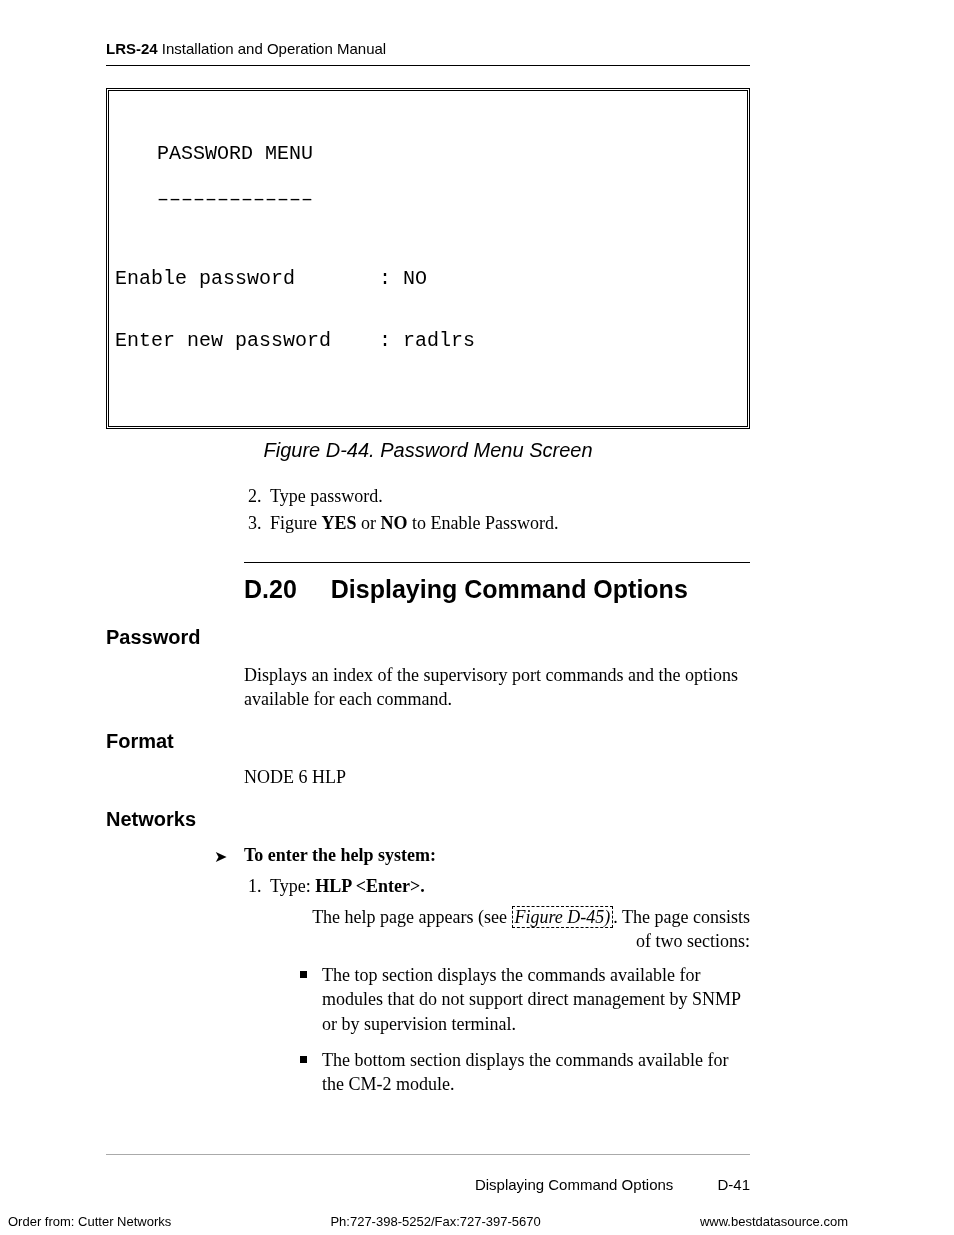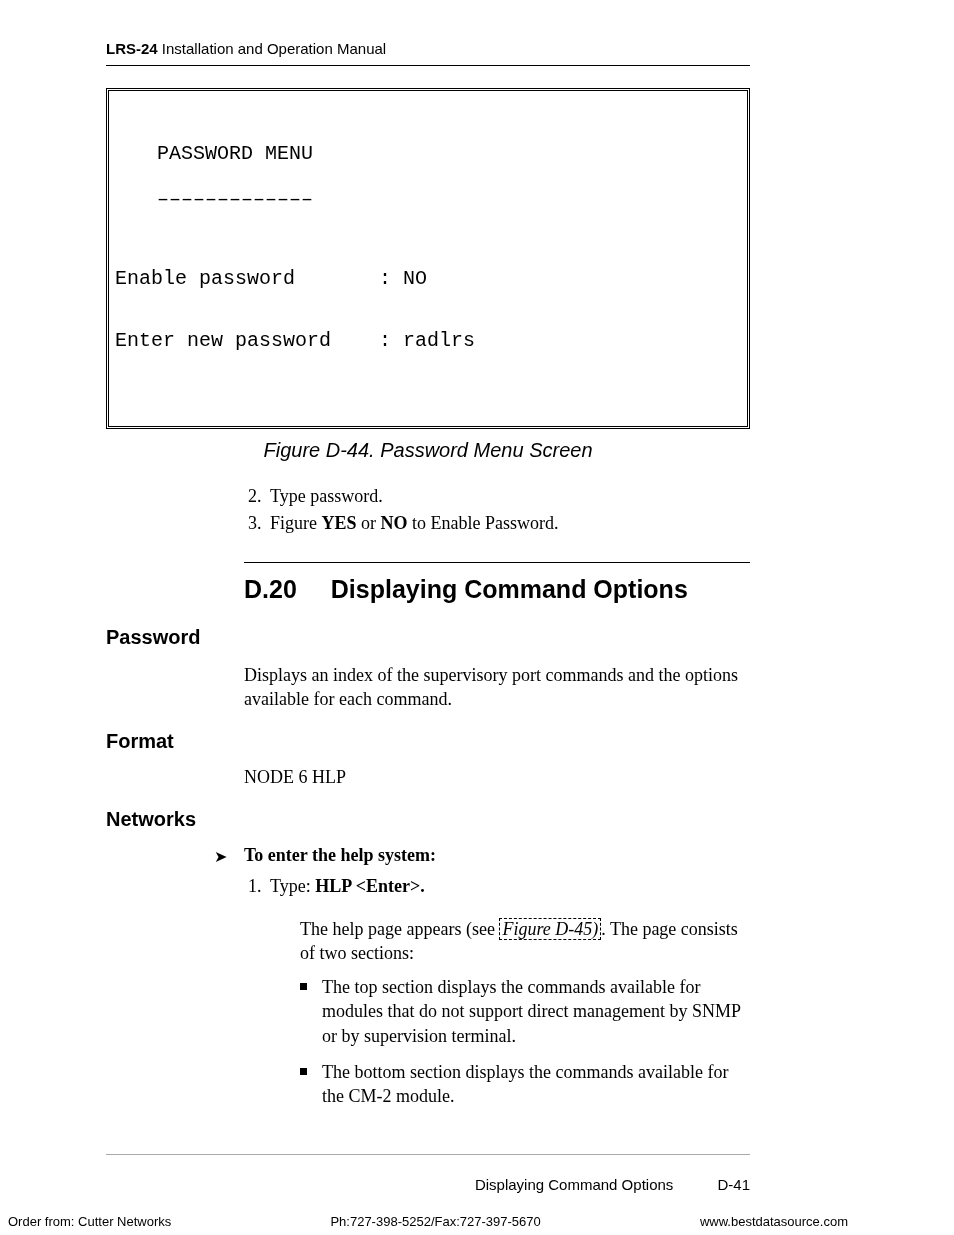--- a/index.html
+++ b/index.html
@@ -105,22 +105,23 @@
     margin-left: 30px;
     margin-bottom: 10px;
   }
   ol.proc-steps {
     margin: 0 0 0 30px;
     padding-left: 22px;
   }
   ol.proc-steps > li { padding-left: 4px; margin-bottom: 6px; }
   .type-bold { font-weight: 700; }
   .sub-para {
-    margin: 20px 0 10px 30px;
+    margin: 8px 0 10px 30px;
     line-height: 1.35;
+    text-align: right;
   }
   .fig-ref {
     font-style: italic;
     border: 1px dashed #000;
     padding: 0 2px;
   }
   ul.squares {
     list-style: none;
     margin: 0 0 0 30px;
     padding: 0;

